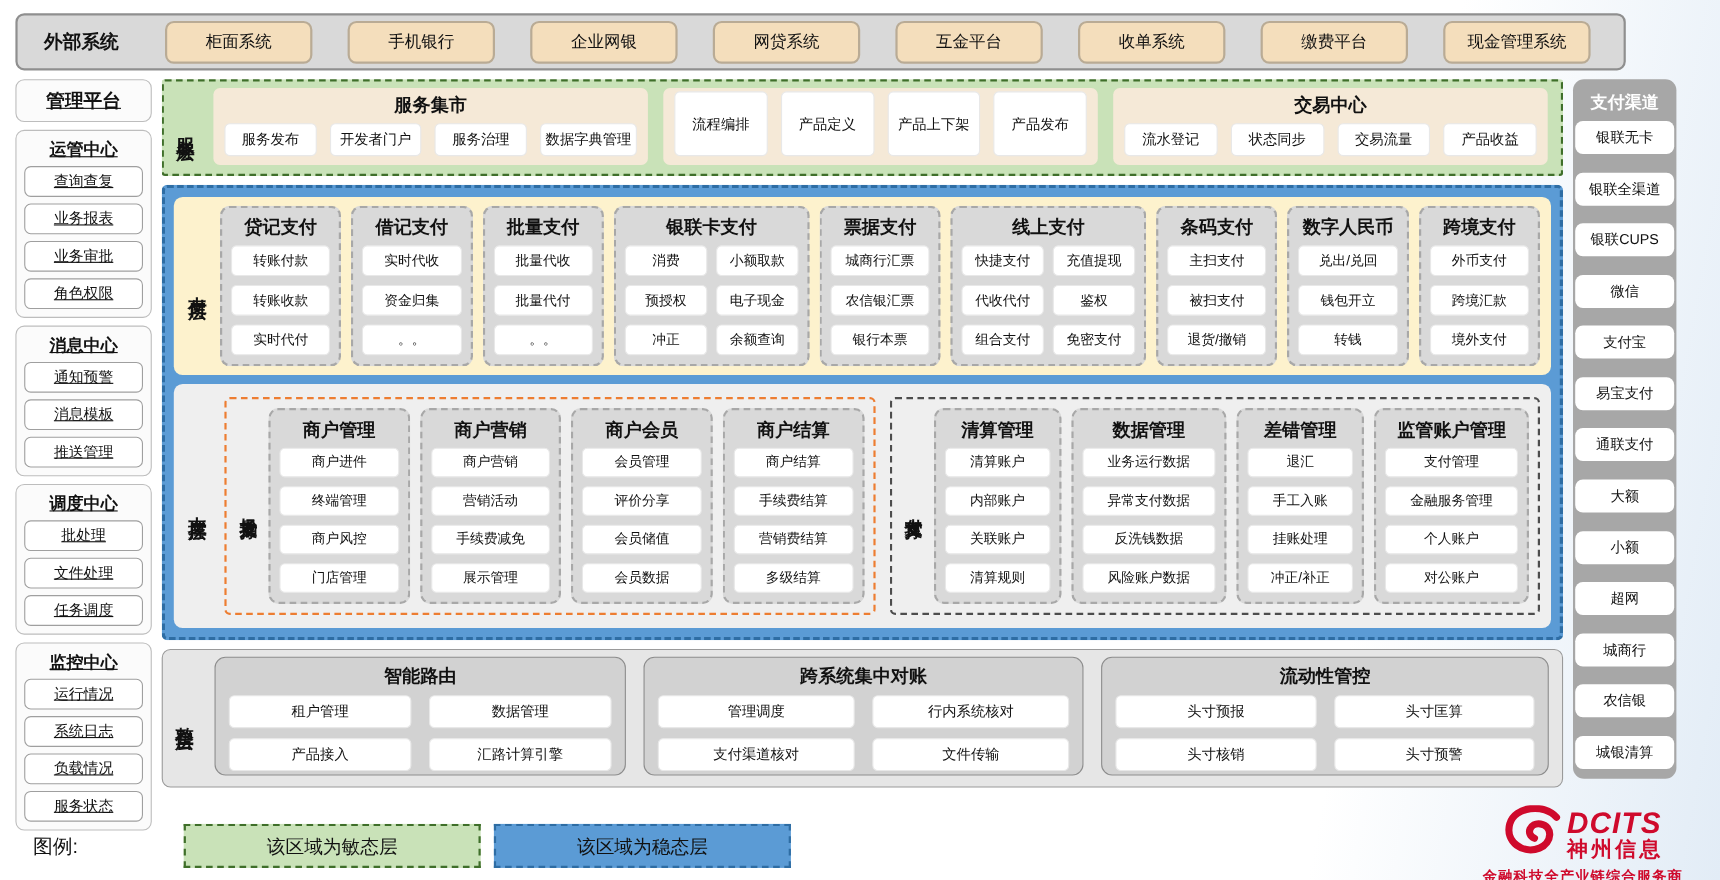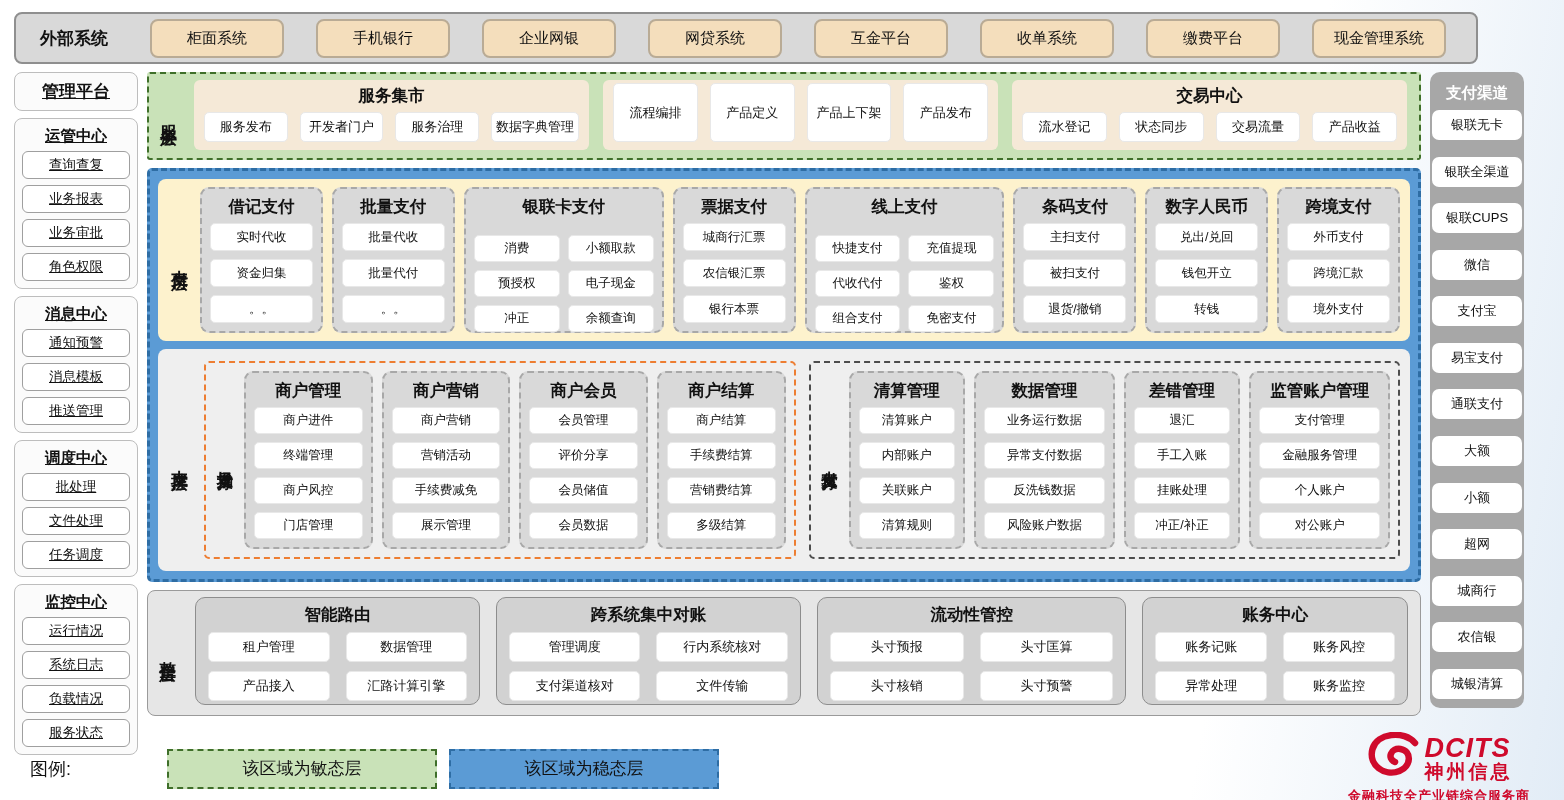--- a/index.html
+++ b/index.html
@@ -67,21 +67,21 @@
   .paylayer{
     background:#fdf2cd;border-radius:8px;padding:8px 10px;display:flex;gap:9px;height:162px;box-sizing:border-box;
   }
   .gcol{
     background:#d9d9d9;border:2px dashed #a8a8a8;border-radius:9px;
     padding:6px 8px 8px;display:flex;flex-direction:column;box-sizing:border-box;
   }
   .gcol-title{font-weight:bold;font-size:16.5px;text-align:center;padding:1px 0 5px;white-space:nowrap;}
   .gcol-items{display:grid;gap:8px;flex:1;}
   .cols-1{grid-template-columns:1fr;}
-  .cols-2{grid-template-columns:1fr 1fr;margin-top:12px;}
+  .cols-2{grid-template-columns:1fr 1fr;}
   .gcol .btn-w{font-size:12.5px;padding:4px 3px;}
   .pay-1{flex:1.00;}
   .pay-2{flex:1.75;}
 
   
   .support{
     background:#efefef;border-radius:8px;flex:1;
     padding:12px 10px;display:flex;gap:13px;box-sizing:border-box;
   }
   .sup-group{border-radius:5px;padding:8px;display:flex;gap:9px;flex:1;}
@@ -216,20 +216,28 @@
             </div>
         </div>
       </section>
 
       <section class="bluebox">
 
         <div class="paylayer">
           <div class="vlabel">支付层</div>
 
           <div class="gcol pay-1">
+            <div class="gcol-title">贷记支付</div>
+            <div class="gcol-items cols-1">
+                <div class="btn-w">转账付款</div>
+                <div class="btn-w">转账收款</div>
+                <div class="btn-w">实时代付</div>
+              </div>
+          </div>
+          <div class="gcol pay-1">
             <div class="gcol-title">借记支付</div>
             <div class="gcol-items cols-1">
                 <div class="btn-w">实时代收</div>
                 <div class="btn-w">资金归集</div>
                 <div class="btn-w">。。</div>
               </div>
           </div>
           <div class="gcol pay-1">
             <div class="gcol-title">批量支付</div>
             <div class="gcol-items cols-1">
@@ -399,29 +407,20 @@
               <div class="btn-w">文件传输</div>
             </div>
         </div>
         <div class="int-group int-3">
           <div class="int-title">流动性管控</div>
           <div class="int-items">
               <div class="btn-w">头寸预报</div>
               <div class="btn-w">头寸匡算</div>
               <div class="btn-w">头寸核销</div>
               <div class="btn-w">头寸预警</div>
-            </div>
-        </div>
-        <div class="int-group int-4">
-          <div class="int-title">账务中心</div>
-          <div class="int-items">
-              <div class="btn-w">账务记账</div>
-              <div class="btn-w">账务风控</div>
-              <div class="btn-w">异常处理</div>
-              <div class="btn-w">账务监控</div>
             </div>
         </div>
       </section>
     </main>
 
     <aside class="rs">
       <div class="rs-title">支付渠道</div>
       <div class="rs-items">
           <div class="btn-rs">银联无卡</div>
           <div class="btn-rs">银联全渠道</div>

